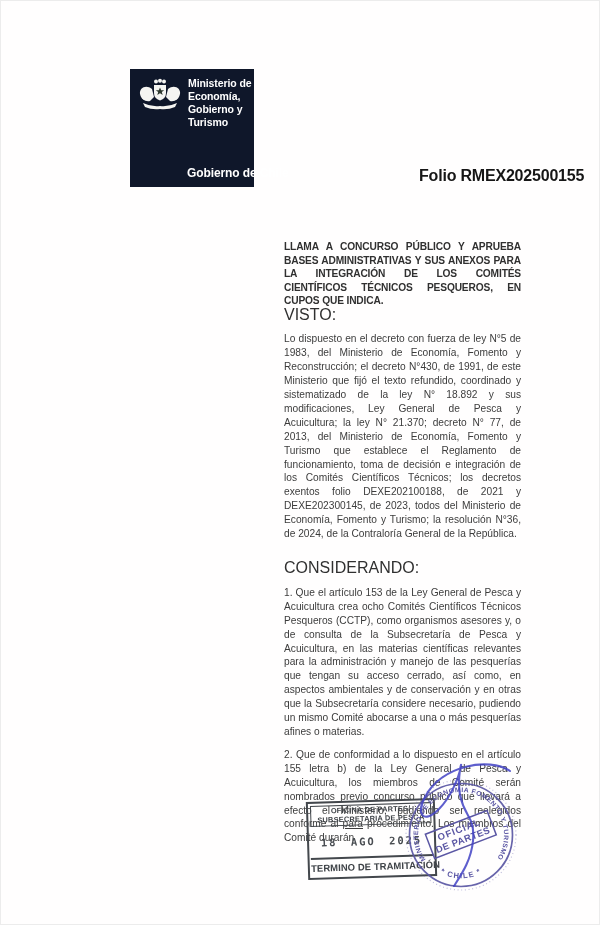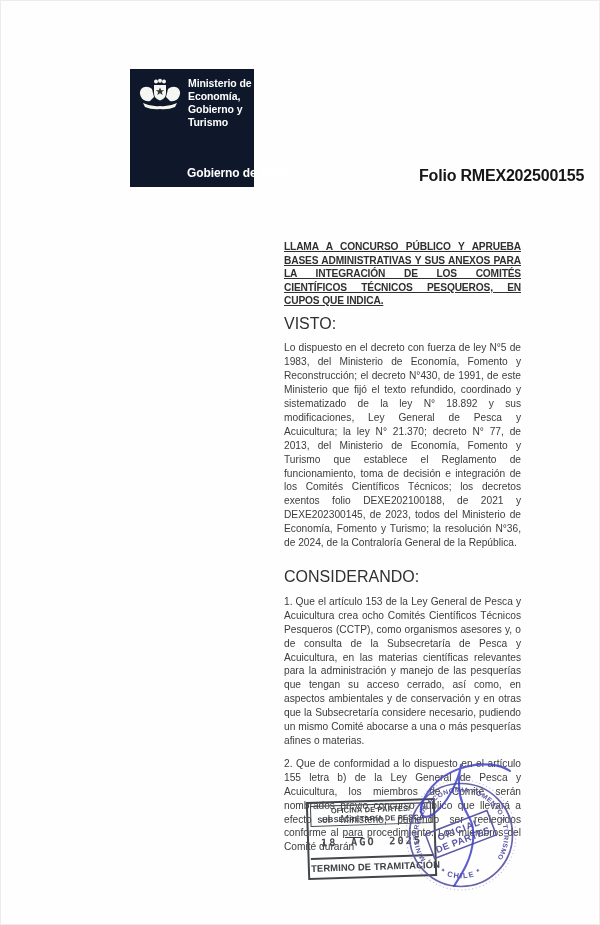--- a/index.html
+++ b/index.html
@@ -31,21 +31,21 @@
     font-size:16px; font-weight:bold; line-height:17.5px; letter-spacing:-0.2px;
   }
 
   
   .body-col {
     position:absolute; left:283px; top:239px; width:237px;
     color:#3c3c3c; font-size:10.2px; line-height:13.9px; text-align:justify;
   }
   .doc-heading {
     font-weight:bold; color:#303030; line-height:13.5px;
-    letter-spacing:-0.15px; margin-bottom:9px;text-decoration:underline;
+    letter-spacing:-0.15px; 
   }
   .section-label {
     font-weight:normal; color:#303030; font-size:16px;
     text-align:left; margin-bottom:11px;
   }
   .doc-para { margin-bottom:9px; }
   .doc-para.gap-after { margin-bottom:20px; }
   .u-word { text-decoration:underline; }
 
   

